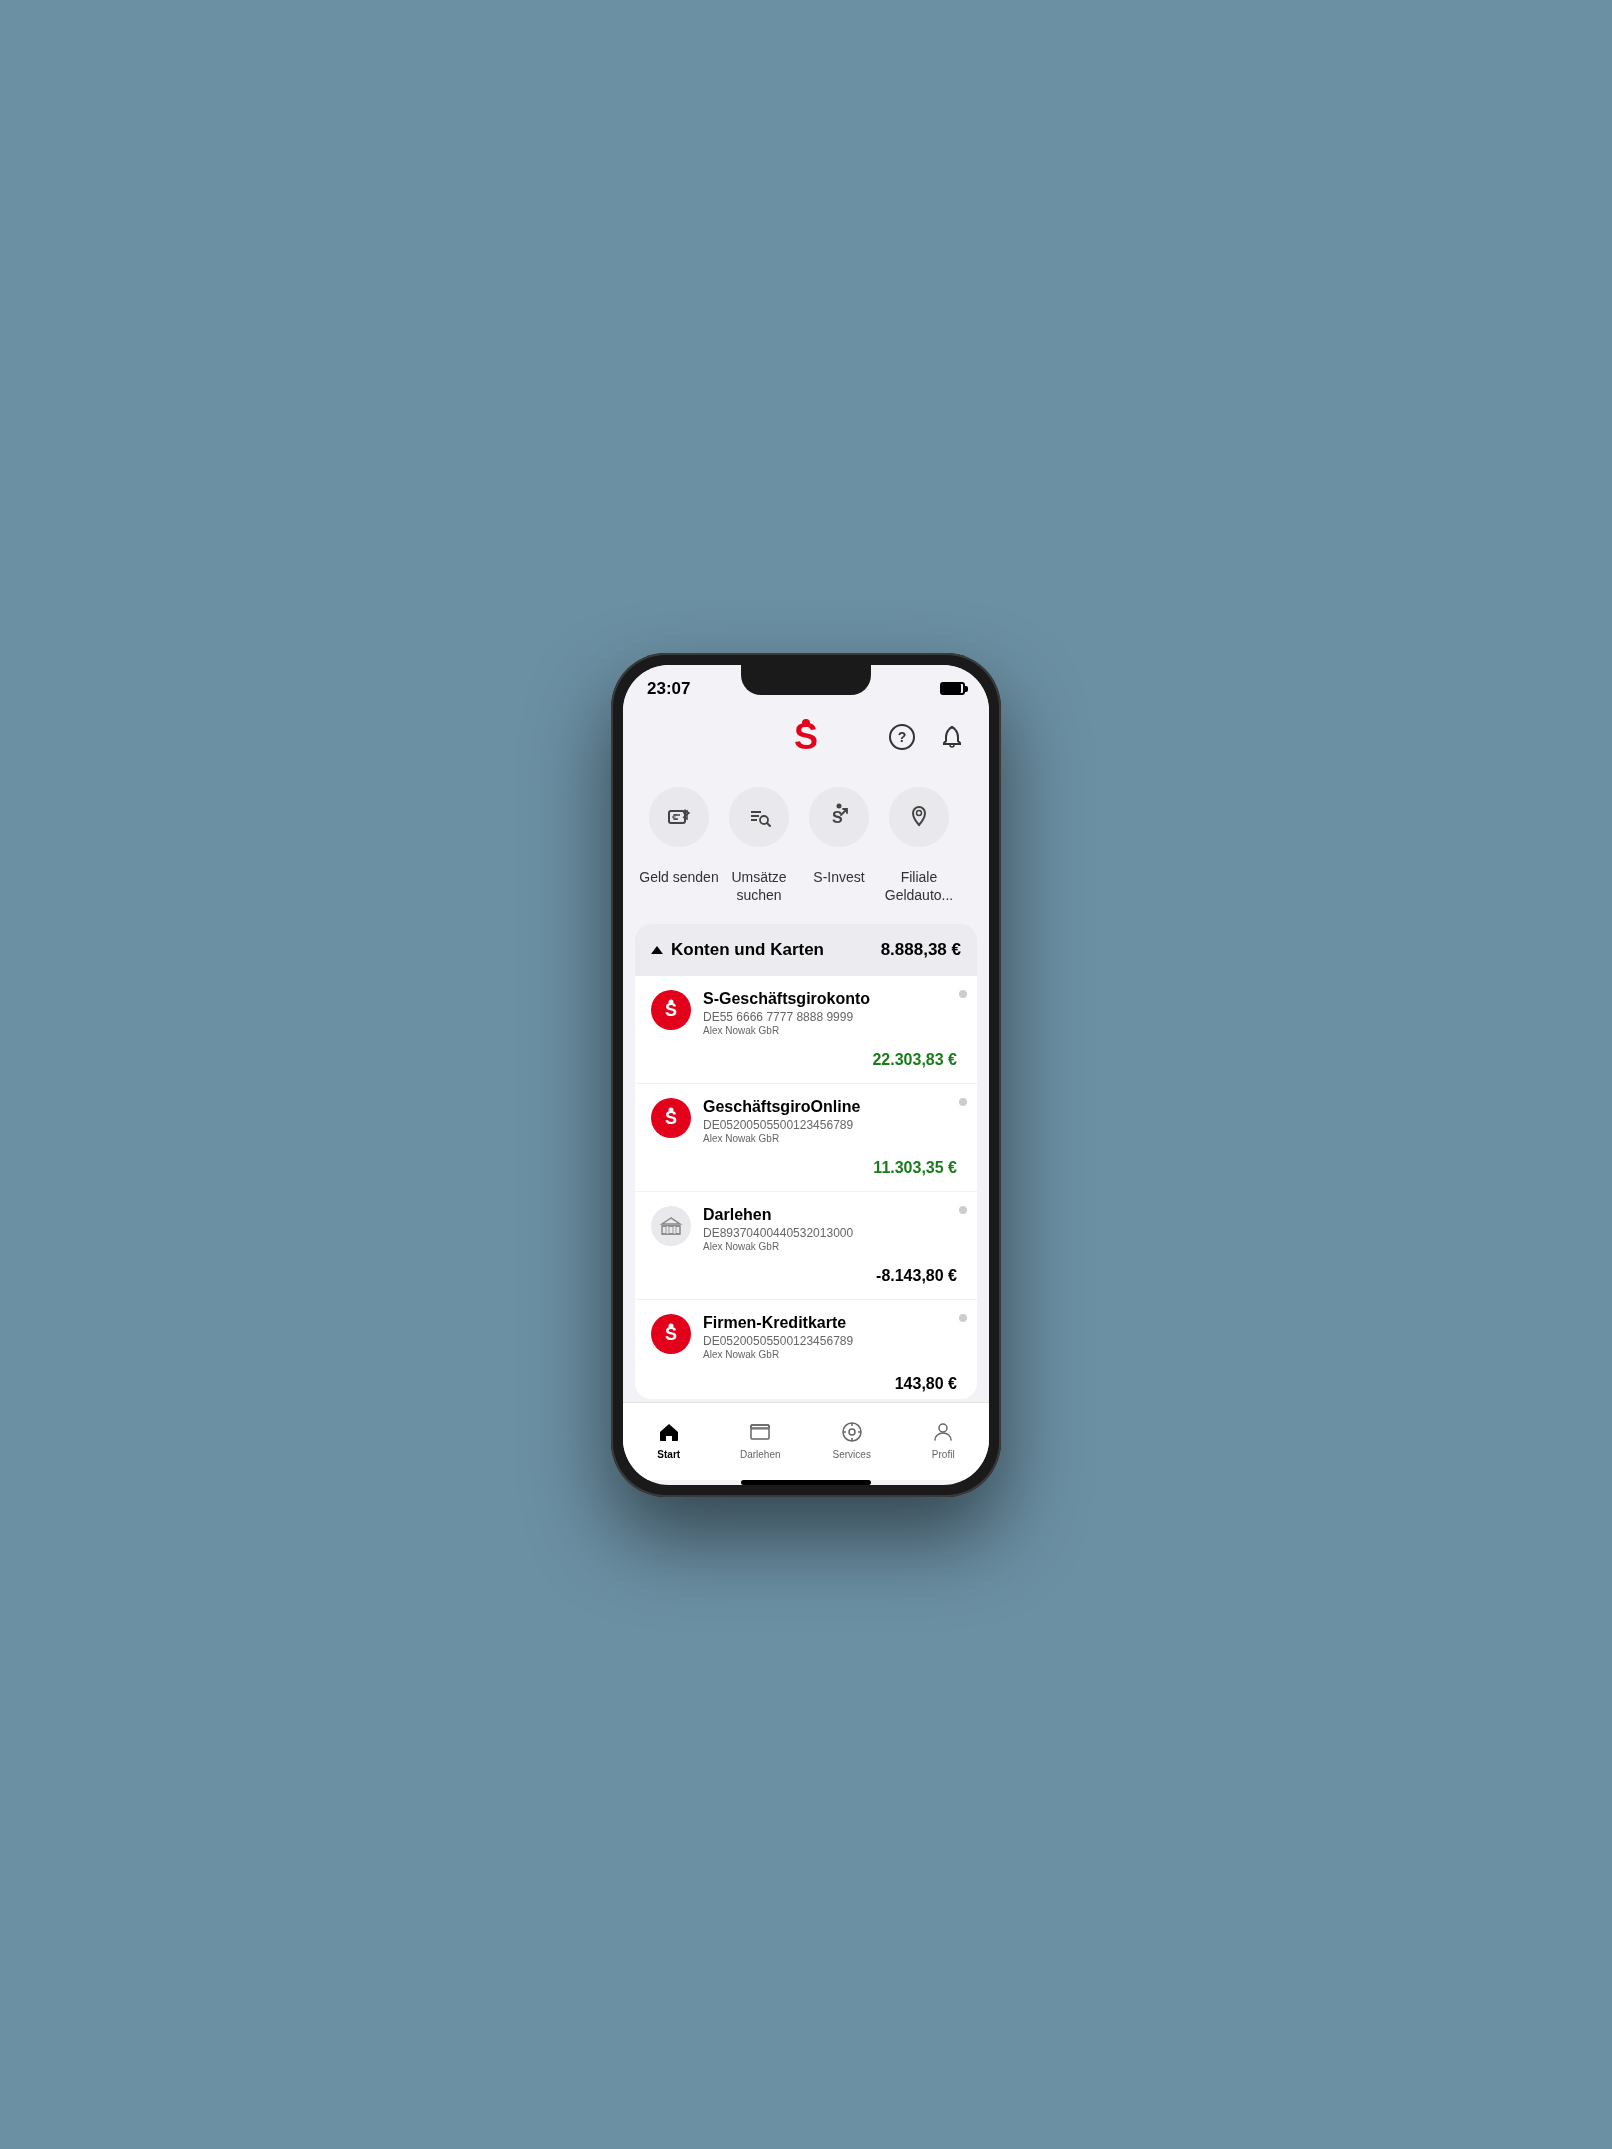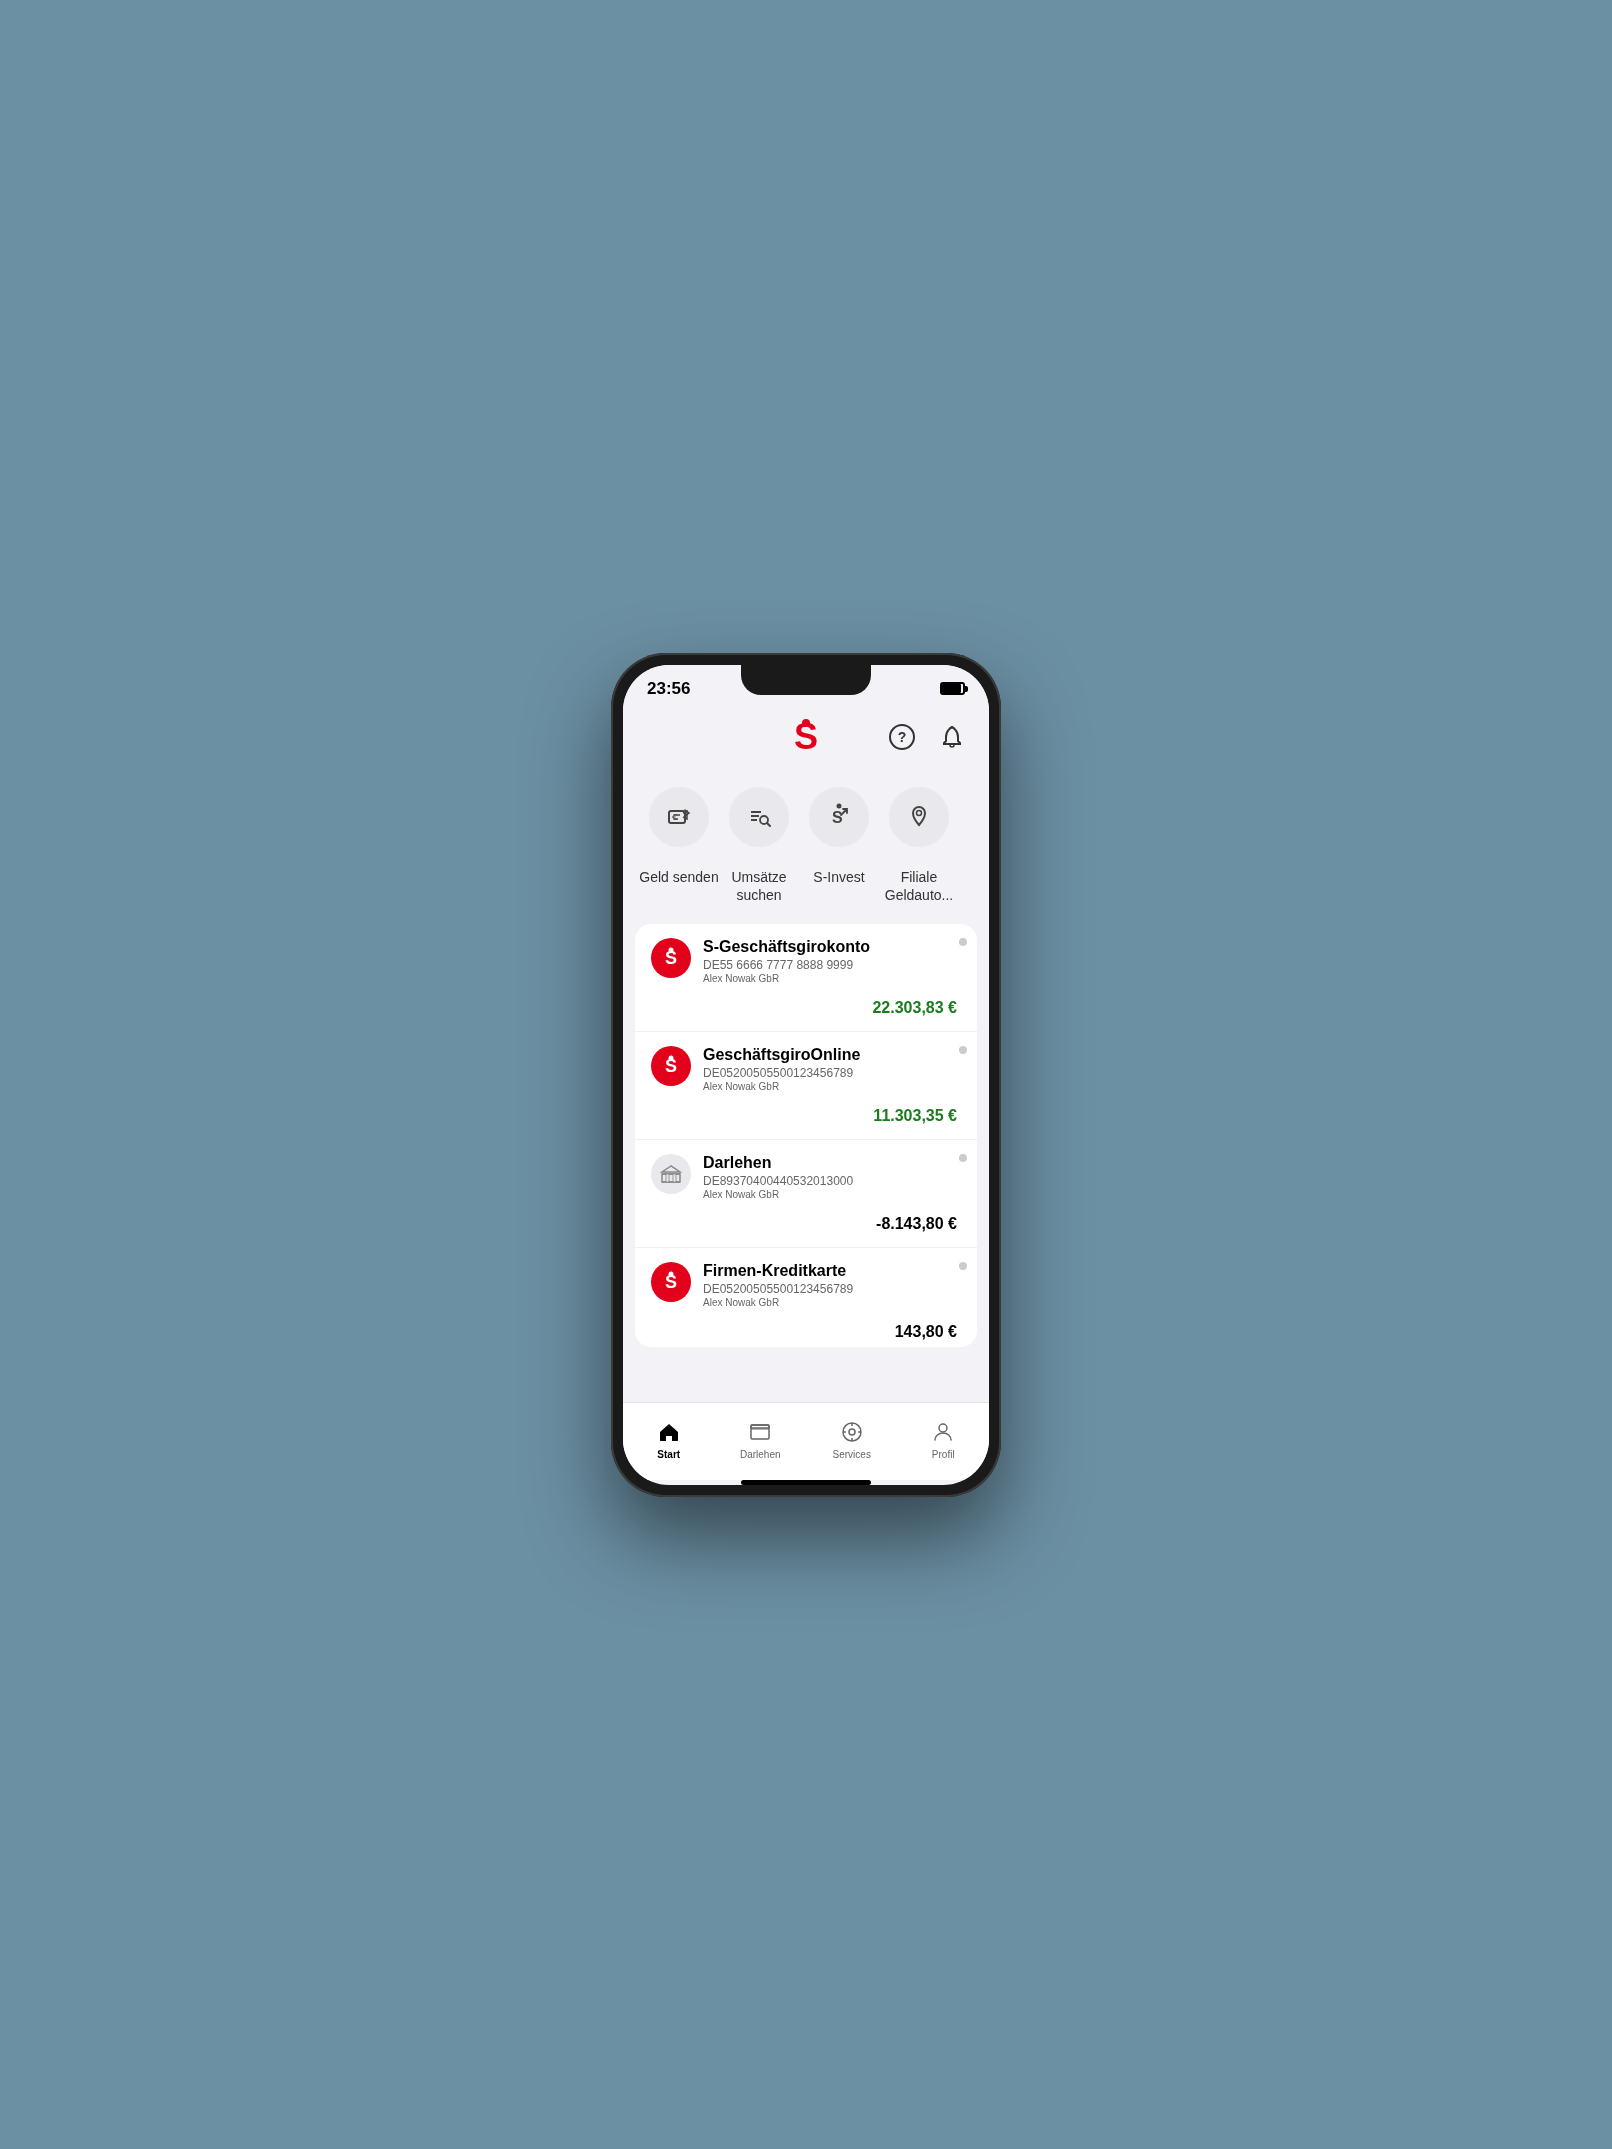--- a/index.html
+++ b/index.html
@@ -356,21 +356,21 @@
     }
   </style>
 </head>
 <body>
 
 <div class="phone-outer">
   <div class="phone-inner">
     <div class="notch"></div>
 
     <div class="status-bar">
-      <span class="status-time">23:56</span>
+      <span class="status-time">23:07</span>
       <div class="status-icons">
         <div class="battery-icon">
           <div class="battery-fill"></div>
         </div>
       </div>
     </div>
 
     <div class="app-header">
       <div class="header-logo">
 
@@ -445,20 +445,27 @@
               <path d="M14 4C10.7 4 8 6.7 8 10c0 5.2 6 12 6 12s6-6.8 6-12c0-3.3-2.7-6-6-6z" stroke="#444" stroke-width="2" fill="none"></path>
               <circle cx="14" cy="10" r="2.5" stroke="#444" stroke-width="1.5"></circle>
             </svg>
           </div>
           <span class="quick-action-label">Filiale<br>Geldauto...</span>
         </div>
 
       </div>
 
       <div class="accounts-section">
+        <div class="accounts-header">
+          <div class="accounts-header-left">
+            <span class="chevron-up"></span>
+            <span class="accounts-title">Konten und Karten</span>
+          </div>
+          <span class="accounts-total">8.888,38 €</span>
+        </div>
 
         <div class="account-item">
           <div class="dot-indicator"></div>
           <div class="account-row">
             <div class="account-logo">
               <svg width="22" height="22" viewBox="0 0 22 22">
                 <text x="11" y="17" text-anchor="middle" font-size="18" font-weight="900" fill="white" font-family="Arial">S</text>
                 <circle cx="11" cy="3" r="2.5" fill="white"></circle>
               </svg>
             </div>

